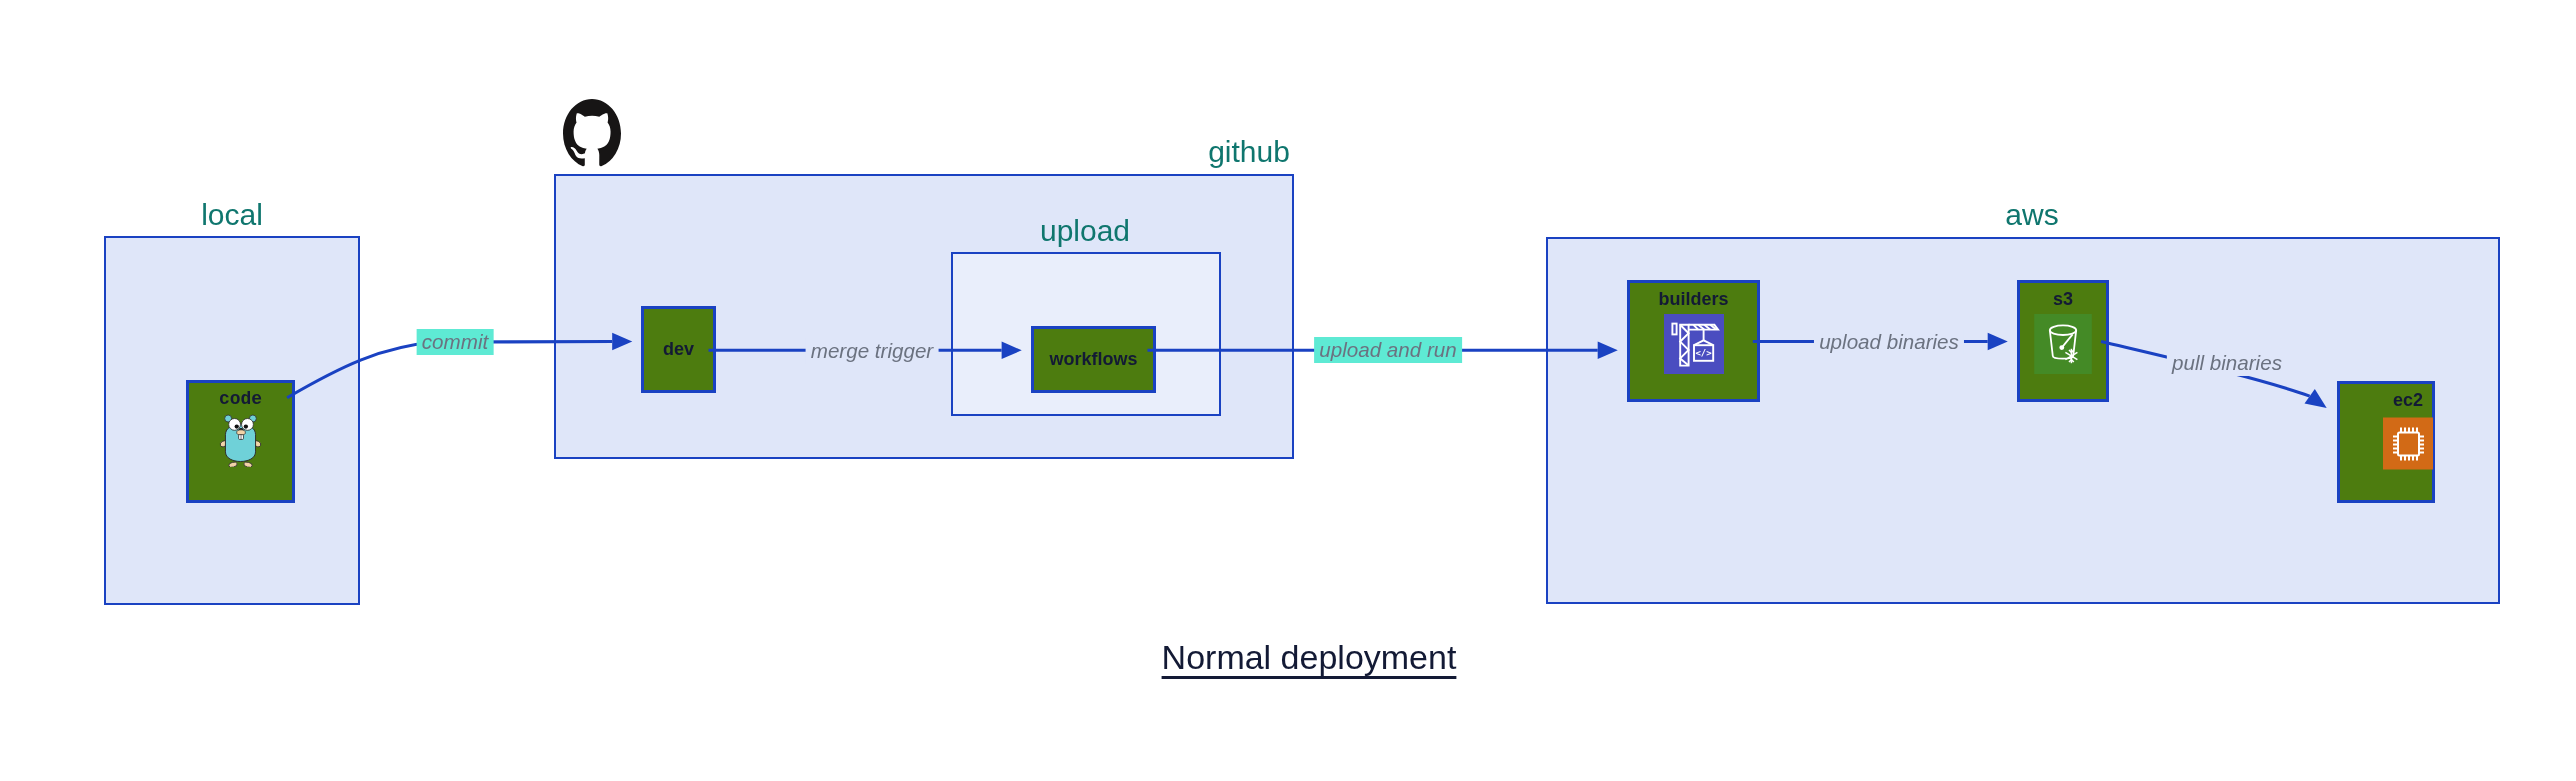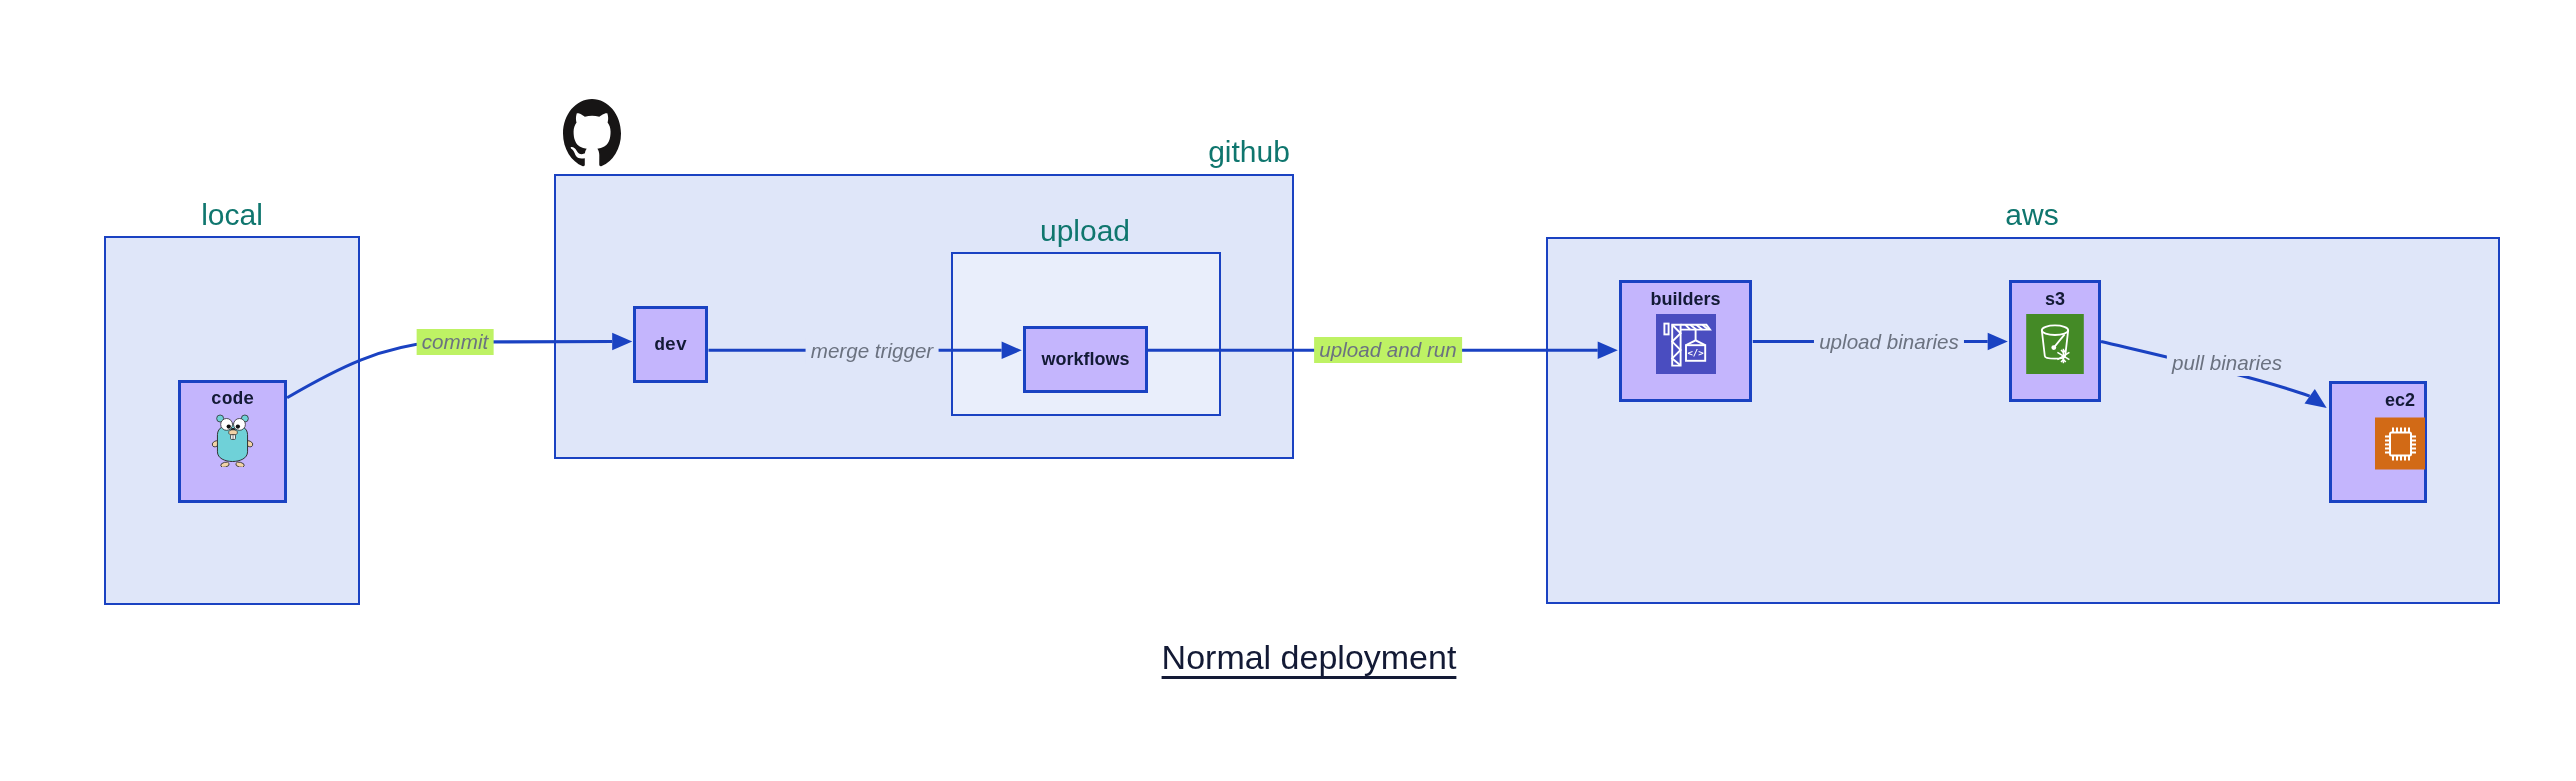--- a/index.html
+++ b/index.html
@@ -20,27 +20,28 @@
   .container-label{
     position:absolute;
     transform:translateX(-50%);
     font-size:30px;
     color:#0f766e;
     z-index:2;
     white-space:nowrap;
   }
   .node{
     position:absolute;
-    background:#c4b5fd;
+    background:#4d7c0f;
     border:3.1px solid #1a42c2;
     box-sizing:border-box;
     display:flex;
     flex-direction:column;
     align-items:center;
     z-index:3;
+    margin-left:8px;
   }
   .node.center{justify-content:center;}
   .node-label{
     font-weight:bold;
     font-size:18px;
     color:#131a35;
     white-space:nowrap;
   }
   .node .node-label.toplab{margin-top:6.2px;}
   .icon-tile{
@@ -54,21 +55,21 @@
   .edge-label{
     position:absolute;
     transform:translate(-50%,-50%);
     font-size:20.6px;
     font-style:italic;
     color:#6b7280;
     white-space:nowrap;
     padding:1px 5.2px;
     z-index:6;
   }
-  .bg-white{background:#bef264;}
+  .bg-white{background:#5eead4;}
   .bg-lav{background:#dfe6f9;}
   #github-logo{
     position:absolute;
     left:563px;top:99px;width:58px;height:69px;
     z-index:2;
   }
   #diagram-title{
     position:absolute;
     left:1113px;top:638px;width:392px;
     text-align:center;
@@ -115,21 +116,21 @@
       <circle cx="53" cy="21" r="11" fill="#ffffff" stroke="#2e2e2e" stroke-width="1.5"></circle>
       <circle cx="33" cy="25" r="4" fill="#111111"></circle>
       <circle cx="50" cy="25" r="4" fill="#111111"></circle>
       <ellipse cx="41" cy="31" rx="4.5" ry="3.2" fill="#111111"></ellipse>
       <ellipse cx="41" cy="36" rx="8" ry="5" fill="#f2d3a7" stroke="#2e2e2e" stroke-width="1.5"></ellipse>
       <rect x="36.5" y="40" width="9" height="9" rx="2" fill="#ffffff" stroke="#2e2e2e" stroke-width="1.5"></rect>
       <line x1="41" y1="40" x2="41" y2="49" stroke="#2e2e2e" stroke-width="1.2"></line>
     </svg>
   </div>
 
-  <div class="node center" style="left:633px;top:306px;width:75px;height:77px;font-family:Liberation Mono, monospace;">
+  <div class="node center" style="left:633px;top:306px;width:75px;height:87px;">
     <div class="node-label">dev</div>
   </div>
 
   <div class="node center" style="left:1023px;top:326px;width:125px;height:67px;">
     <div class="node-label">workflows</div>
   </div>
 
   <div class="node" style="left:1619px;top:280px;width:133px;height:122px;">
     <div class="node-label toplab">builders</div>
     <svg class="icon-tile" width="60" height="60" viewBox="0 0 100 100">

